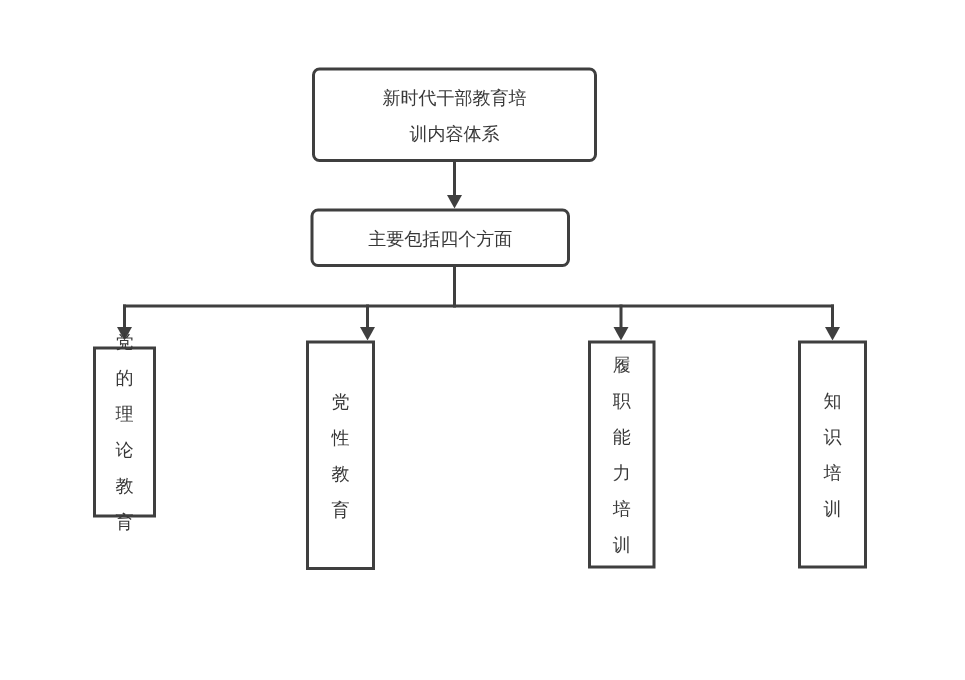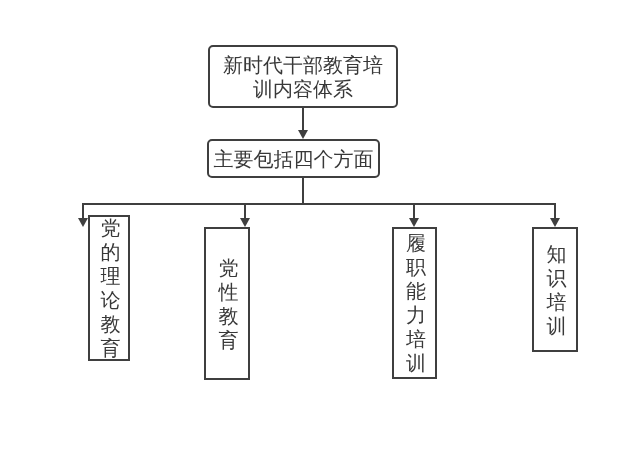--- a/index.html
+++ b/index.html
@@ -21,21 +21,21 @@
     box-sizing: border-box;
     border: 2px solid #3f3f3f;
     background: #ffffff;
     display: flex;
     align-items: center;
     justify-content: center;
     text-align: center;
   }
   .node.rounded { border-radius: 5px; }
   .node-label {
-    font-size: 20px;
+    font-size: 12px;
     line-height: 24px;
     color: #383838;
     white-space: pre-line;
   }
   
   .vertical .node-label {
     width: 17px;
     word-break: break-all;
     white-space: normal;
     text-align: center;
@@ -66,24 +66,24 @@
   .drop-1 { left: 82px;  top: 203px; width: 2px; height: 16px; }
   .drop-2 { left: 244px; top: 203px; width: 2px; height: 16px; }
   .drop-3 { left: 413px; top: 203px; width: 2px; height: 16px; }
   .drop-4 { left: 554px; top: 203px; width: 2px; height: 16px; }
 
   .head-1 { left: 78px;  top: 218px; }
   .head-2 { left: 240px; top: 218px; }
   .head-3 { left: 409px; top: 218px; }
   .head-4 { left: 550px; top: 218px; }
 
-  .branch-1 { left: 62px;  top: 215px; width: 42px; height: 146px; margin-left: 26px; }
+  .branch-1 { left: 62px;  top: 231px; width: 42px; height: 114px; }
   .branch-2 { left: 204px; top: 227px; width: 46px; height: 153px; }
   .branch-3 { left: 392px; top: 227px; width: 45px; height: 152px; align-items: center; }
-  .branch-4 { left: 532px; top: 227px; width: 46px; height: 125px; }
+  .branch-4 { left: 532px; top: 227px; width: 46px; height: 152px; }
 </style>
 </head>
 <body>
 
 <div class="canvas">
 
   <div class="node rounded root-box">
     <span class="node-label">新时代干部教育培
 训内容体系</span>
   </div>

